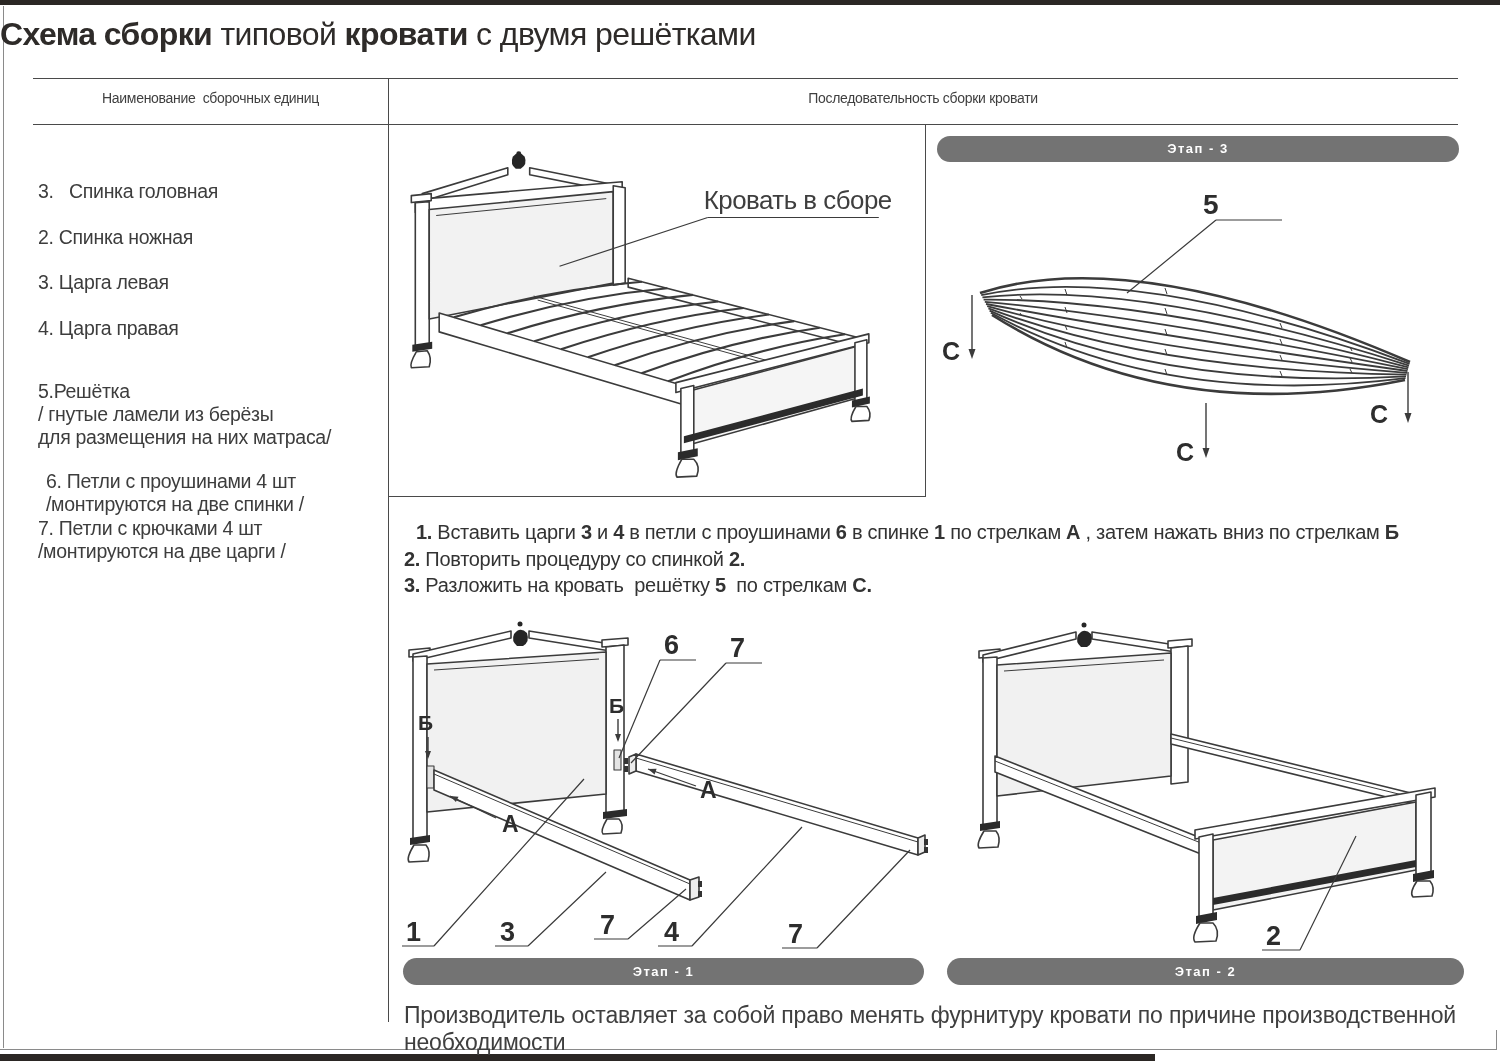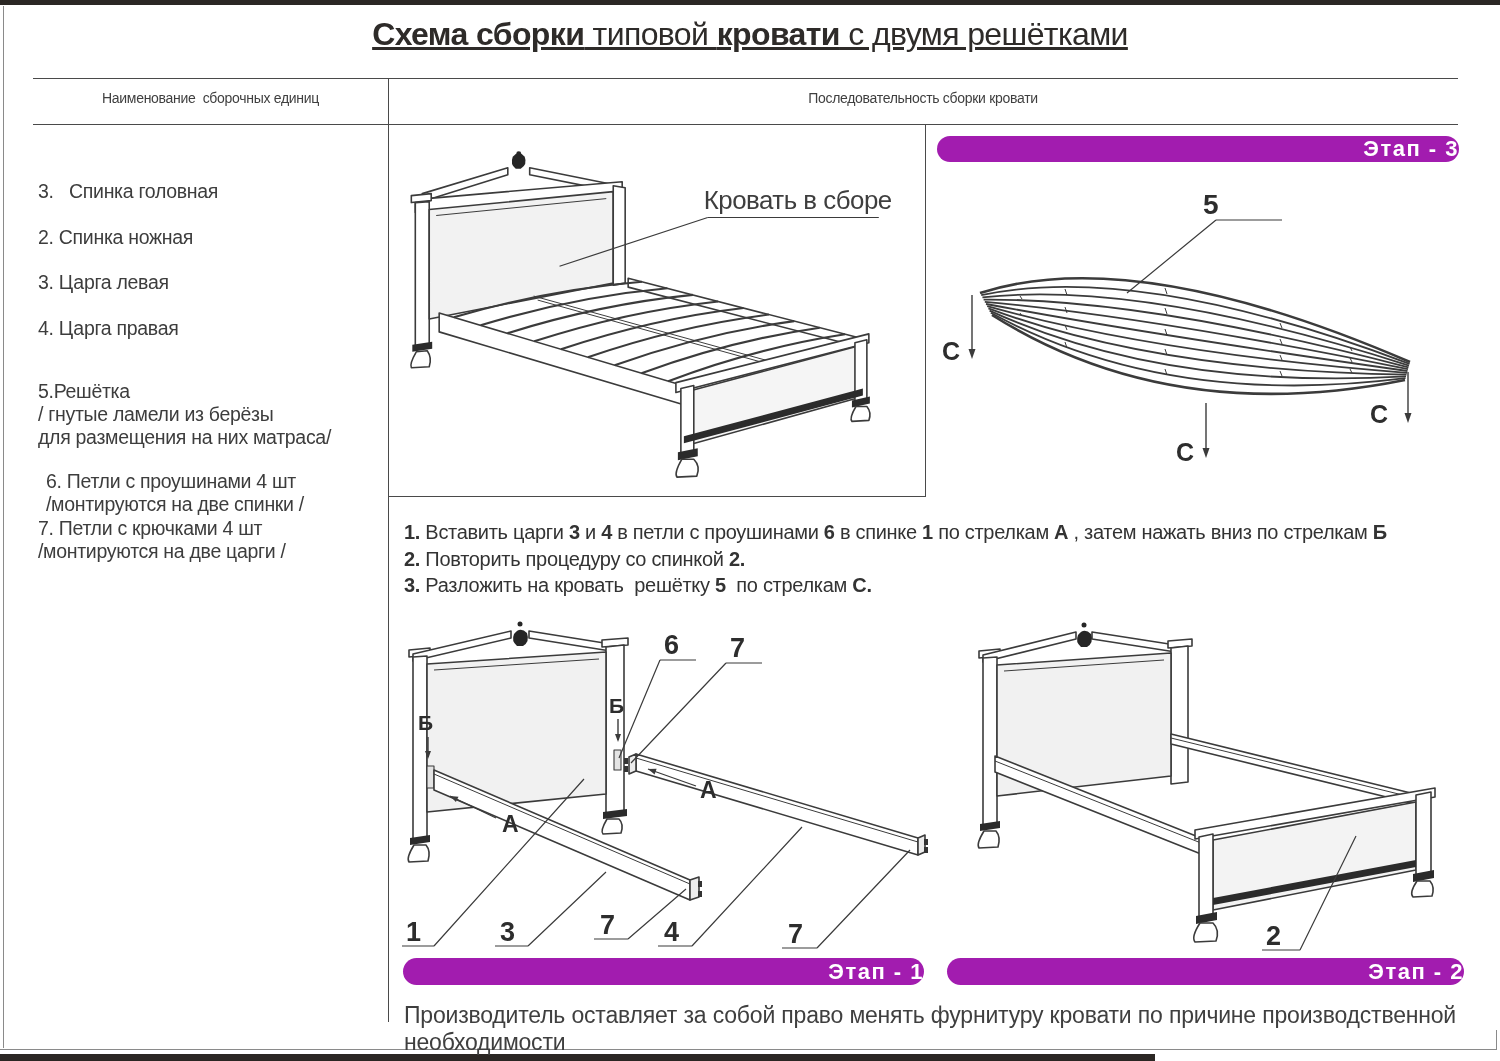--- a/index.html
+++ b/index.html
@@ -1,30 +1,30 @@
 <!DOCTYPE html>
 <html><head>
 <meta charset="utf-8">
 <style>
   html,body{margin:0;padding:0;}
   body{width:1500px;height:1061px;position:relative;background:#fff;
        font-family:"Liberation Sans", sans-serif;color:#3c3c3c;overflow:hidden;}
   .abs{position:absolute;}
-  .title{top:16px;left:0;width:1500px;text-align:center;font-size:32px;
-         letter-spacing:-0.6px;color:#2e2b29;white-space:pre;text-decoration:underline;}
+  .title{top:16px;left:0;width:1500px;font-size:32px;
+         letter-spacing:-0.6px;color:#2e2b29;white-space:pre;}
   .title .b{font-weight:700;}
   .hline{height:0;border-top:1.7px solid #4a4a4a;}
   .vline{width:0;border-left:1.6px solid #4a4a4a;}
   .thinline{height:0;border-top:1px solid #8a8a8a;}
   .colhdr{top:90px;font-size:14px;color:#3f3f3f;text-align:center;white-space:pre;letter-spacing:-0.3px;}
   .part{left:38px;font-size:19.5px;line-height:23px;white-space:pre-wrap;
         color:#3d3d3d;letter-spacing:-0.3px;}
   .bedbox{left:388px;top:124px;width:536px;height:371px;border:1.7px solid #4a4a4a;}
-  .banner{background:#a21caf;color:#ffffff;border-radius:14px;text-align:right;
-          font-weight:700;letter-spacing:1.5px;font-size:22px;}
+  .banner{background:#737373;color:#ffffff;border-radius:14px;text-align:center;
+          font-weight:700;letter-spacing:1.5px;font-size:13px;}
   .instr{left:404px;font-size:20px;white-space:pre;color:#333;letter-spacing:-0.3px;}
   .instr .b{font-weight:700;}
   .footer{left:404px;top:1002px;width:1052px;font-size:23px;color:#3f3f3f;
           text-align:justify;text-align-last:justify;letter-spacing:-0.2px;}
   .bar{background:#2b2724;}
   svg text{font-family:"Liberation Sans", sans-serif;}
   svg .lbl{font-weight:700;fill:#2d2d2d;}
 </style>
 </head>
 <body>
@@ -141,21 +141,21 @@
     <polygon points="38.5,186 45.5,186 42,196"></polygon>
     <polygon points="272.5,285 279.5,285 276,295"></polygon>
     <polygon points="474.5,250 481.5,250 478,260"></polygon>
   </g>
   <text class="lbl" x="273" y="51" font-size="28">5</text>
   <text class="lbl" x="12" y="197" font-size="25">С</text>
   <text class="lbl" x="246" y="298" font-size="25">С</text>
   <text class="lbl" x="440" y="260" font-size="25">С</text>
 </svg>
 
-<div class="abs instr" style="top:521px;"><span class="b">1.</span><span> Вставить царги </span><span class="b">3</span><span> и </span><span class="b">4</span><span> в петли с проушинами </span><span class="b">6</span><span> в спинке </span><span class="b">1</span><span> по стрелкам </span><span class="b">А</span><span> , затем нажать вниз по стрелкам </span><span class="b">Б</span></div>
+<div class="abs instr" style="top:521px;margin-left:12px;"><span class="b">1.</span><span> Вставить царги </span><span class="b">3</span><span> и </span><span class="b">4</span><span> в петли с проушинами </span><span class="b">6</span><span> в спинке </span><span class="b">1</span><span> по стрелкам </span><span class="b">А</span><span> , затем нажать вниз по стрелкам </span><span class="b">Б</span></div>
 <div class="abs instr" style="top:548px;"><span class="b">2.</span><span> Повторить процедуру со спинкой </span><span class="b">2.</span></div>
 <div class="abs instr" style="top:574px;"><span class="b">3.</span><span> Разложить на кровать  решётку </span><span class="b">5</span><span>  по стрелкам </span><span class="b">С.</span></div>
 
 <svg class="abs" style="left:398px;top:616px;" width="532" height="340" viewBox="0 0 532 340">
   <g stroke="#3b3b3b" stroke-width="1.6" fill="none" stroke-linejoin="round">
     <g>
       <path d="M11,34 L32,32 L32,39 L11,41 Z" fill="#fff"></path>
       <path d="M15,38 L113,15 L113,22 L15,45 Z" fill="#fff"></path>
       <path d="M131,15 L225,30 L225,37 L131,22 Z" fill="#fff"></path>
       <path d="M116,18 q6,-8 13,-1 q3,9 -4,13 h-6 q-6,-5 -3,-12 z" fill="#262626" stroke="none"></path>

